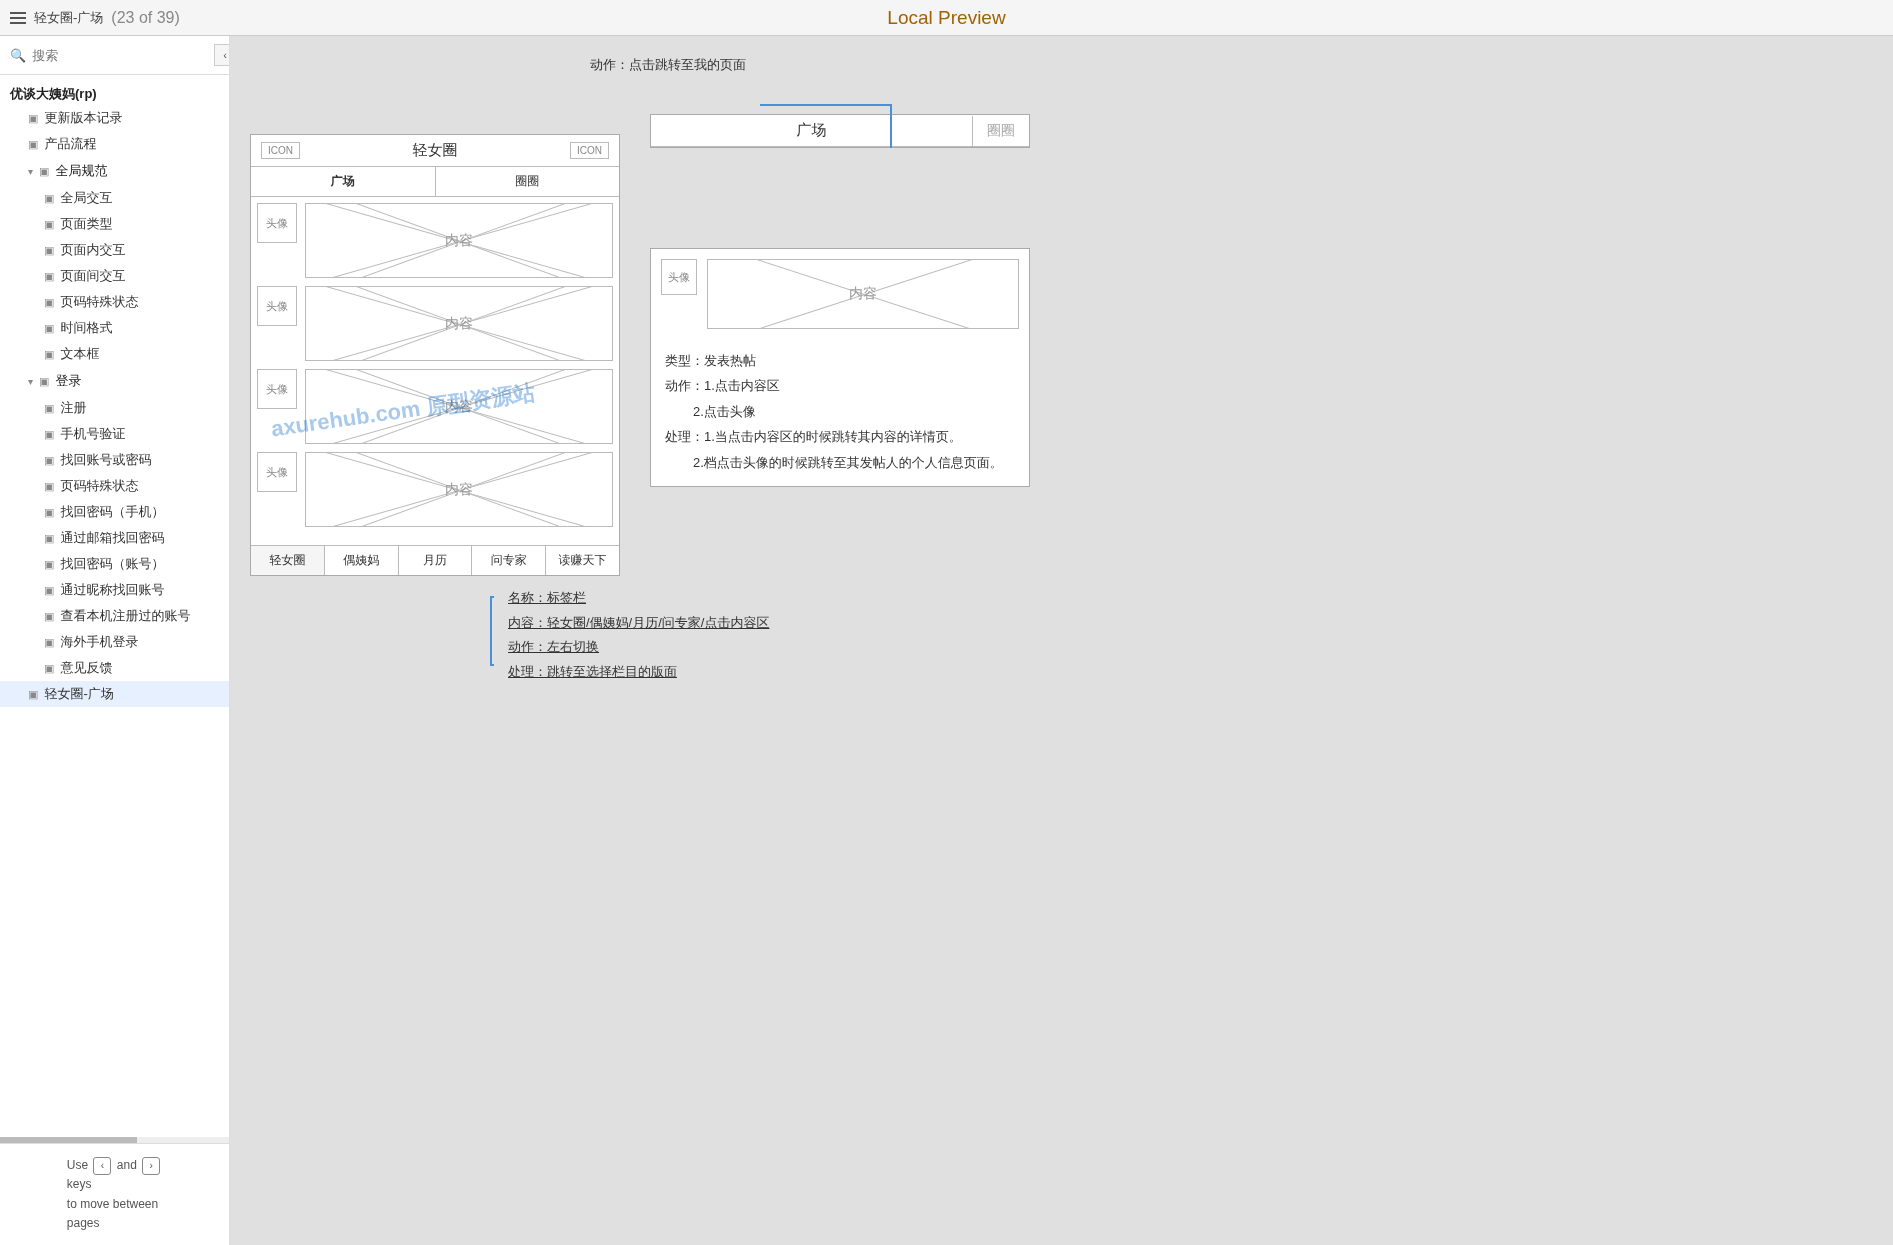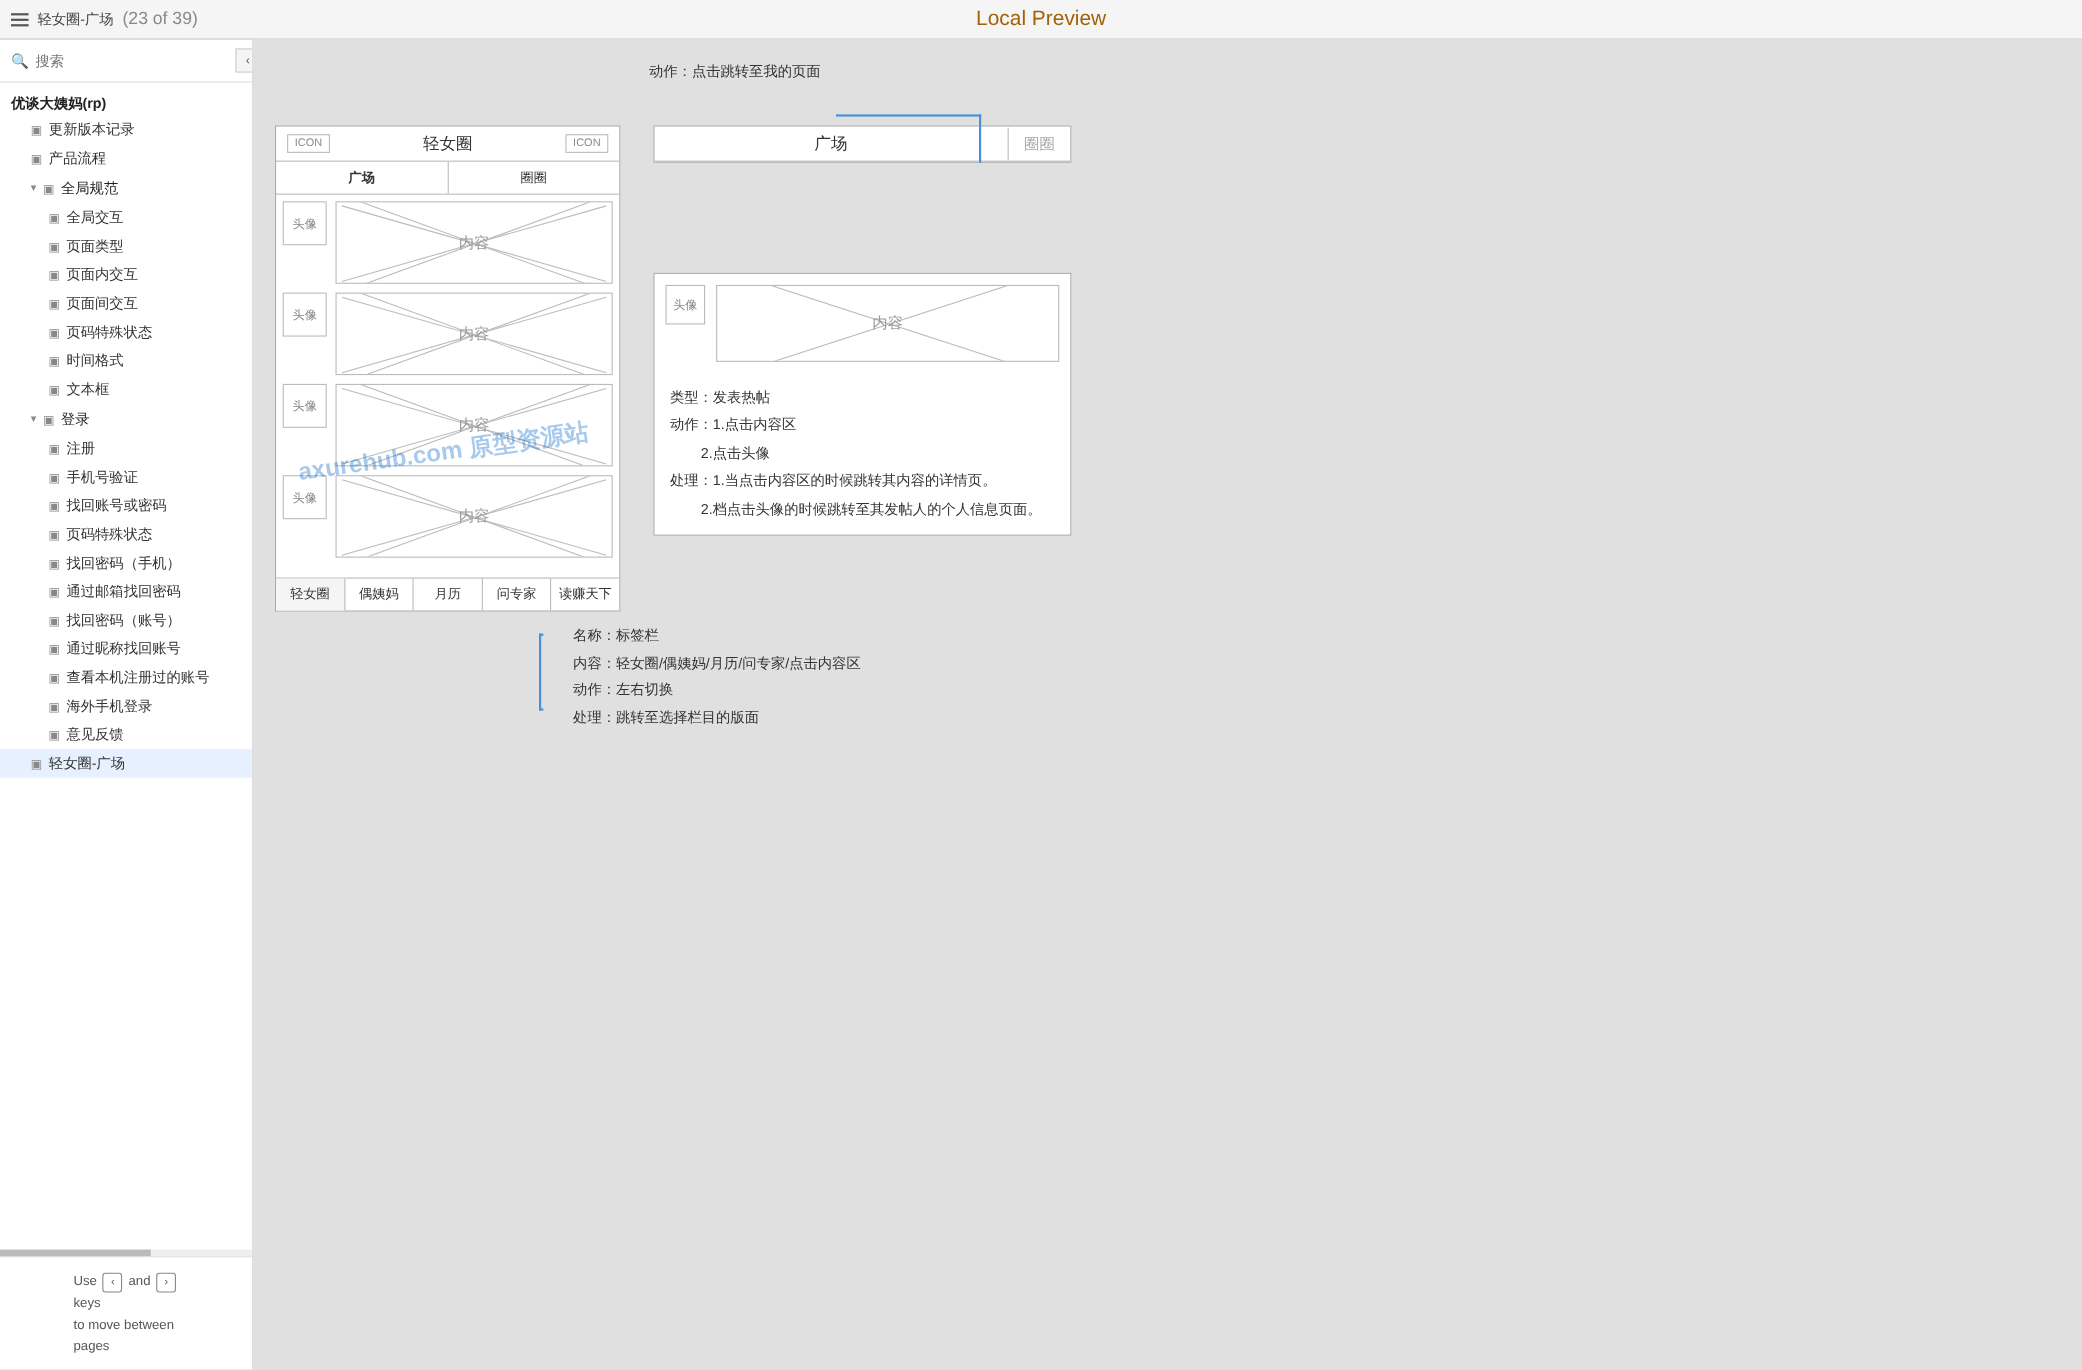--- a/index.html
+++ b/index.html
@@ -70,22 +70,23 @@
     }
 
     
     .content-area { flex: 1; overflow: auto; background: #e0e0e0; padding: 20px; position: relative; }
 
     
     .wireframe-container { display: flex; gap: 30px; position: relative; margin-top: 40px; }
 
     
     .phone-wireframe {
-      background: #fff; border: 1.5px solid #aaa; width: 314px; padding: 0;
+      background: #fff; border: 1.5px solid #aaa; width: 370px; padding: 0;
       position: relative;
+      margin-top: 20px;
     }
     .phone-header {
       display: flex; align-items: center; border-bottom: 1px solid #bbb;
       padding: 6px 10px; gap: 4px;
     }
     .phone-header-icon { border: 1px solid #bbb; padding: 2px 6px; font-size: 10px; color: #888; }
     .phone-header-title { flex: 1; text-align: center; font-size: 15px; color: #333; font-weight: 500; }
     .phone-header-icon-right { border: 1px solid #bbb; padding: 2px 6px; font-size: 10px; color: #888; }
 
     .phone-tabs-bar {
@@ -437,21 +438,21 @@
             <p>类型：发表热帖</p>
             <p>动作：1.点击内容区</p>
             <p style="padding-left:28px;">2.点击头像</p>
             <p>处理：1.当点击内容区的时候跳转其内容的详情页。</p>
             <p style="padding-left:28px;">2.档点击头像的时候跳转至其发帖人的个人信息页面。</p>
           </div>
         </div>
       </div>
     </div>
 
-    <div style="position:relative; margin-top:10px; margin-left:240px; display:flex; align-items:flex-start; gap:17px;">
+    <div style="position:relative; margin-top:10px; margin-left:240px; display:flex; align-items:flex-start; gap:4px;text-decoration:underline;">
 
       <div style="width:4px; height:70px; border-left:2px solid #4a90d9; border-top:2px solid #4a90d9; border-bottom:2px solid #4a90d9; margin-right:10px; margin-top:10px;"></div>
       <div style="font-size:13px; line-height:1.9; color:#333;">
         <p>名称：标签栏</p>
         <p>内容：轻女圈/偶姨妈/月历/问专家/点击内容区</p>
         <p>动作：左右切换</p>
         <p>处理：跳转至选择栏目的版面</p>
       </div>
     </div>
 

